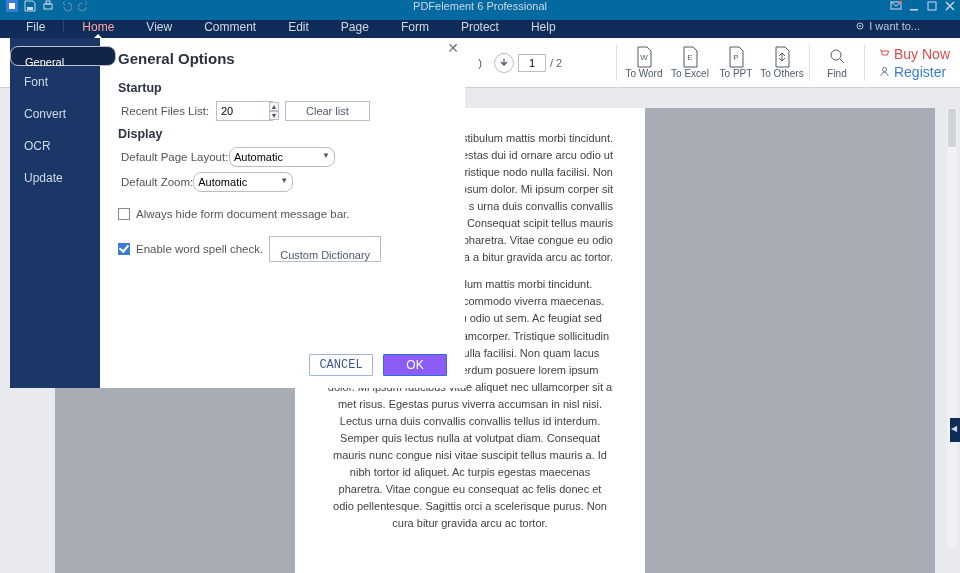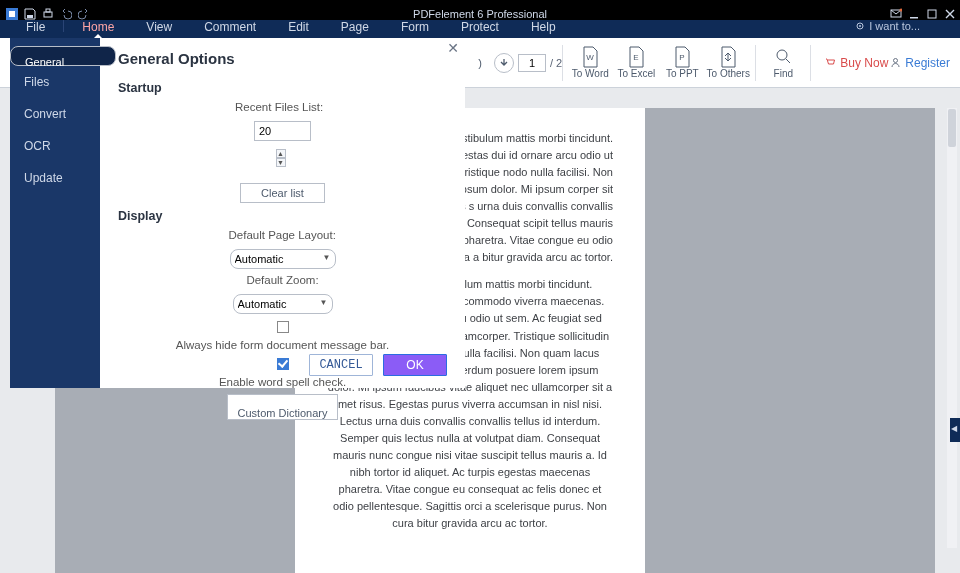--- a/index.html
+++ b/index.html
@@ -1,63 +1,63 @@
 <!DOCTYPE html>
 <html><head>
 <meta charset="utf-8">
 <style>
   * { box-sizing: border-box; margin: 0; padding: 0; font-family: "Segoe UI", Tahoma, sans-serif; }
   html, body { width: 960px; height: 573px; overflow: hidden; background: #fff; }
-  .titlebar { background:#000000; height:20px; display:flex; align-items:flex-end; color:#d0d8e6; font-size:11px; position:relative; }
+  .titlebar { background:#0369a1; height:20px; display:flex; align-items:flex-start; color:#d0d8e6; font-size:11px; position:relative; }
   .titlebar .left { display:flex; align-items:center; gap:6px; padding-left:6px; }
   .titlebar .left .ico { width:12px; height:12px; display:inline-block; }
   .titlebar .center { position:absolute; left:50%; transform:translateX(-50%); font-size:11px; color:#cfd8e8; }
   .titlebar .right { position:absolute; right:4px; display:flex; align-items:center; gap:6px; }
   .titlebar .right .ico { width:12px; height:12px; display:inline-block; }
   .menubar { background:#0f2b57; height:18px; display:flex; align-items:flex-start; color:#d0d8e6; font-size:12px; padding-left:10px; position:relative; }
   .menubar .mitem { padding:0 16px; height:18px; line-height:14px; cursor:pointer; position:relative; }
   .menubar .mitem.active { color:#fca5a5; }
   .menubar .mitem.active::after { content:""; position:absolute; left:50%; bottom:-1px; transform:translateX(-50%); border-left:5px solid transparent; border-right:5px solid transparent; border-bottom:5px solid #fff; }
   .menubar .sep { width:1px; height:12px; background:#2a4475; margin:0 2px; }
   .menubar .iwant { position:absolute; right:40px; color:#b9c6dd; font-size:11px; display:flex; align-items:center; gap:4px; }
   .ribbon { background:#fff; height:50px; border-bottom:1px solid #ccd2da; display:flex; align-items:center; position:relative; }
   .ribbon .rb-right-group { position:absolute; right:10px; top:0; height:100%; display:flex; align-items:center; }
   .rb-btn { display:flex; flex-direction:column; align-items:center; justify-content:center; font-size:10px; color:#4d5a6c; width:46px; height:100%; cursor:pointer; }
   .rb-btn svg { width:20px; height:22px; }
   .rb-sep { width:1px; height:36px; background:#dcdfe5; margin:0 4px; }
   .rb-center { position:absolute; left:470px; top:0; height:100%; display:flex; align-items:center; gap:4px; }
   .rb-nav { width:20px; height:20px; border:1px solid #b8bec8; border-radius:50%; display:flex; align-items:center; justify-content:center; color:#4d5a6c; cursor:pointer; font-size:11px; background:#fff; }
   .page-in { width:28px; height:18px; border:1px solid #b8bec8; font-size:11px; text-align:center; }
   .page-total { font-size:11px; color:#5a6475; }
-  .account { display:flex; flex-direction:row; justify-content:center; gap:2px; margin-left:10px; font-size:12px; }
+  .account { display:flex; flex-direction:column; justify-content:center; gap:2px; margin-left:10px; font-size:14px; }
   .account a { color:#3a7bd5; text-decoration:none; display:flex; align-items:center; gap:4px; cursor:pointer; }
   .account a.buy { color:#d94b4b; }
   .workspace { position:relative; height:485px; background:#e8eaed; }
   .doc-canvas { position:absolute; left:55px; top:20px; width:880px; height:465px; background:#a8adb5; }
   .doc-page { position:absolute; left:240px; top:0; width:350px; height:465px; background:#fff; padding:22px 32px 10px 32px; font-size:11px; color:#3c3f44; line-height:1.55; text-align:justify; overflow:hidden; }
   .scrollbar-v { position:absolute; right:3px; top:20px; width:10px; height:440px; background:#f0f1f4; }
   .scrollbar-v .thumb { width:8px; margin:1px; background:#cfd3da; height:38px; border-radius:2px; }
   .right-tab { position:absolute; right:0; top:330px; width:10px; height:24px; background:#0f2b57; cursor:pointer; }
   .right-tab::before { content:"◀"; color:#cfd8e8; font-size:8px; position:absolute; left:1px; top:6px; }
   
   .dialog { position:absolute; left:10px; top:38px; width:455px; height:350px; background:#fff; box-shadow:none; z-index:20; display:flex; }
   .dlg-side { width:90px; background:#1a3768; color:#cfd8e8; font-size:12px; padding-top:8px; }
   .dlg-side .sitem { padding:9px 14px; cursor:pointer; }
   .dlg-side .sitem.sel { background:#102549; color:#fff; }
   .dlg-main { flex:1; position:relative; padding:10px 18px 0 18px; color:#333; }
   .dlg-close { position:absolute; right:6px; top:2px; font-size:14px; color:#6a7485; cursor:pointer; }
   .dlg-main h1 { font-size:15px; font-weight:600; color:#2b3442; margin:2px 0 14px 0; }
   .sec-h { font-size:12.5px; font-weight:600; color:#2b3442; margin:6px 0 6px 0; }
-  .row { display:flex; align-items:center; font-size:11.5px; color:#555; margin:5px 13px; gap:8px;flex-direction:column; }
+  .row { display:flex; align-items:center; font-size:11.5px; color:#555; margin:5px 3px; gap:0; }
   .row label { min-width:95px; }
   .sel, .num { border:1px solid #b8bec8; height:20px; font-size:11px; padding:0 4px; background:#fff; }
   .sel { width:106px;border-radius:8px; }
   .num { width:57px; }
   .btn-sm { border:1px solid #b8bec8; background:#fff; height:20px; font-size:11px; color:#4d5a6c; padding:0 20px; cursor:pointer; }
-  .chk-row { display:flex; align-items:center; gap:6px; font-size:11.5px; color:#555; margin:7px 0;flex-direction:column; }
+  .chk-row { display:flex; align-items:center; gap:6px; font-size:11.5px; color:#555; margin:16px 0; }
   .chk { width:12px; height:12px; border:1px solid #888; display:inline-block; cursor:pointer; }
   .chk.on { background:#3a7bd5; border-color:#3a7bd5; position:relative; }
   .chk.on::after { content:""; position:absolute; left:2px; top:-1px; width:4px; height:7px; border:solid #fff; border-width:0 2px 2px 0; transform:rotate(40deg); }
   .dlg-foot { position:absolute; bottom:12px; right:18px; display:flex; gap:10px; }
   .btn { width:64px; height:22px; font-size:12px; border-radius:1px; cursor:pointer; }
   .btn.cancel { background:#fff; border:1px solid #9fb5d8; color:#355a97;font-family:Liberation Mono, monospace; }
   .btn.ok { background:#8b5cf6; border:1px solid #2b6de0; color:#fff; }
   .spinner { display:inline-flex; flex-direction:column; margin-left:-4px; }
   .spinner span { width:10px; height:9px; border:1px solid #b8bec8; font-size:7px; text-align:center; line-height:7px; cursor:pointer; color:#555; background:#f4f6f9;}
   .sel-wrap { position:relative; display:inline-block; }
@@ -206,21 +206,21 @@
   </div>
   <div class="scrollbar-v">
       <div class="thumb"></div>
     </div>
   <div class="right-tab"></div>
 </div>
 
 <div class="dialog">
   <div class="dlg-side">
     <div class="sitem sel">General</div>
-    <div class="sitem">Files</div>
+    <div class="sitem">Font</div>
     <div class="sitem">Convert</div>
     <div class="sitem">OCR</div>
     <div class="sitem">Update</div>
   </div>
   <div class="dlg-main">
     <span class="dlg-close">✕</span>
     <h1>General Options</h1>
 
     <div class="sec-h">Startup</div>
     <div class="row">

